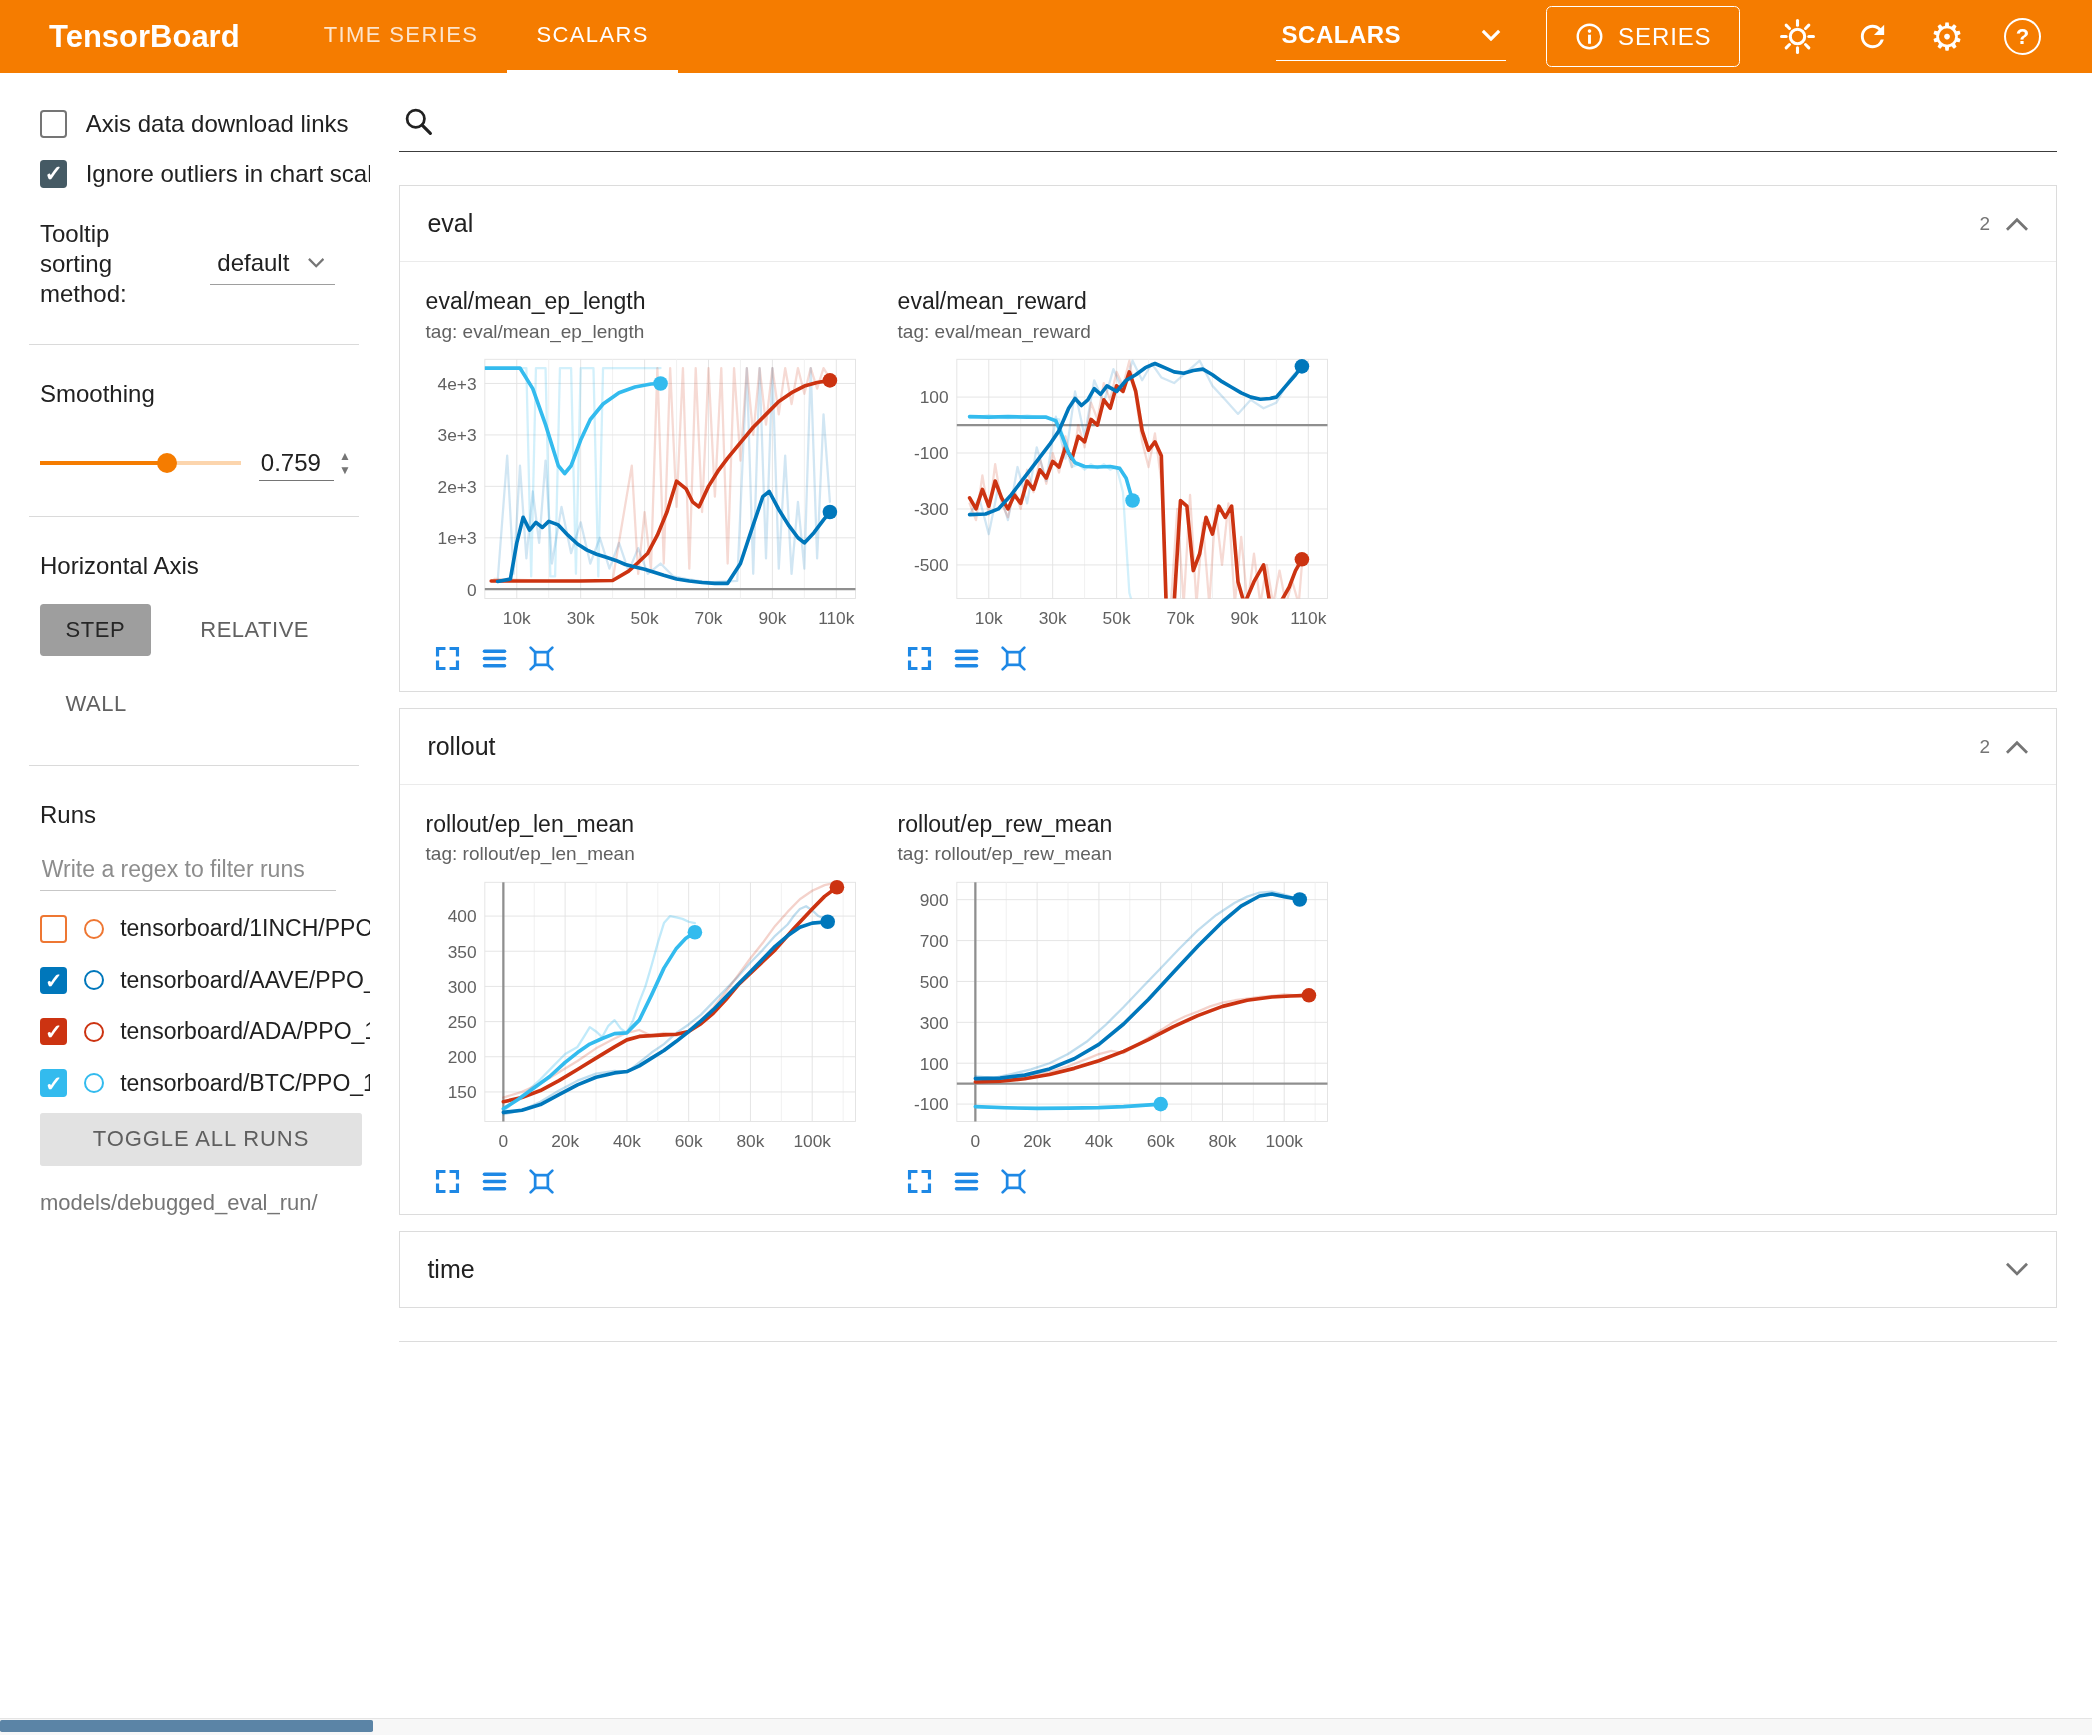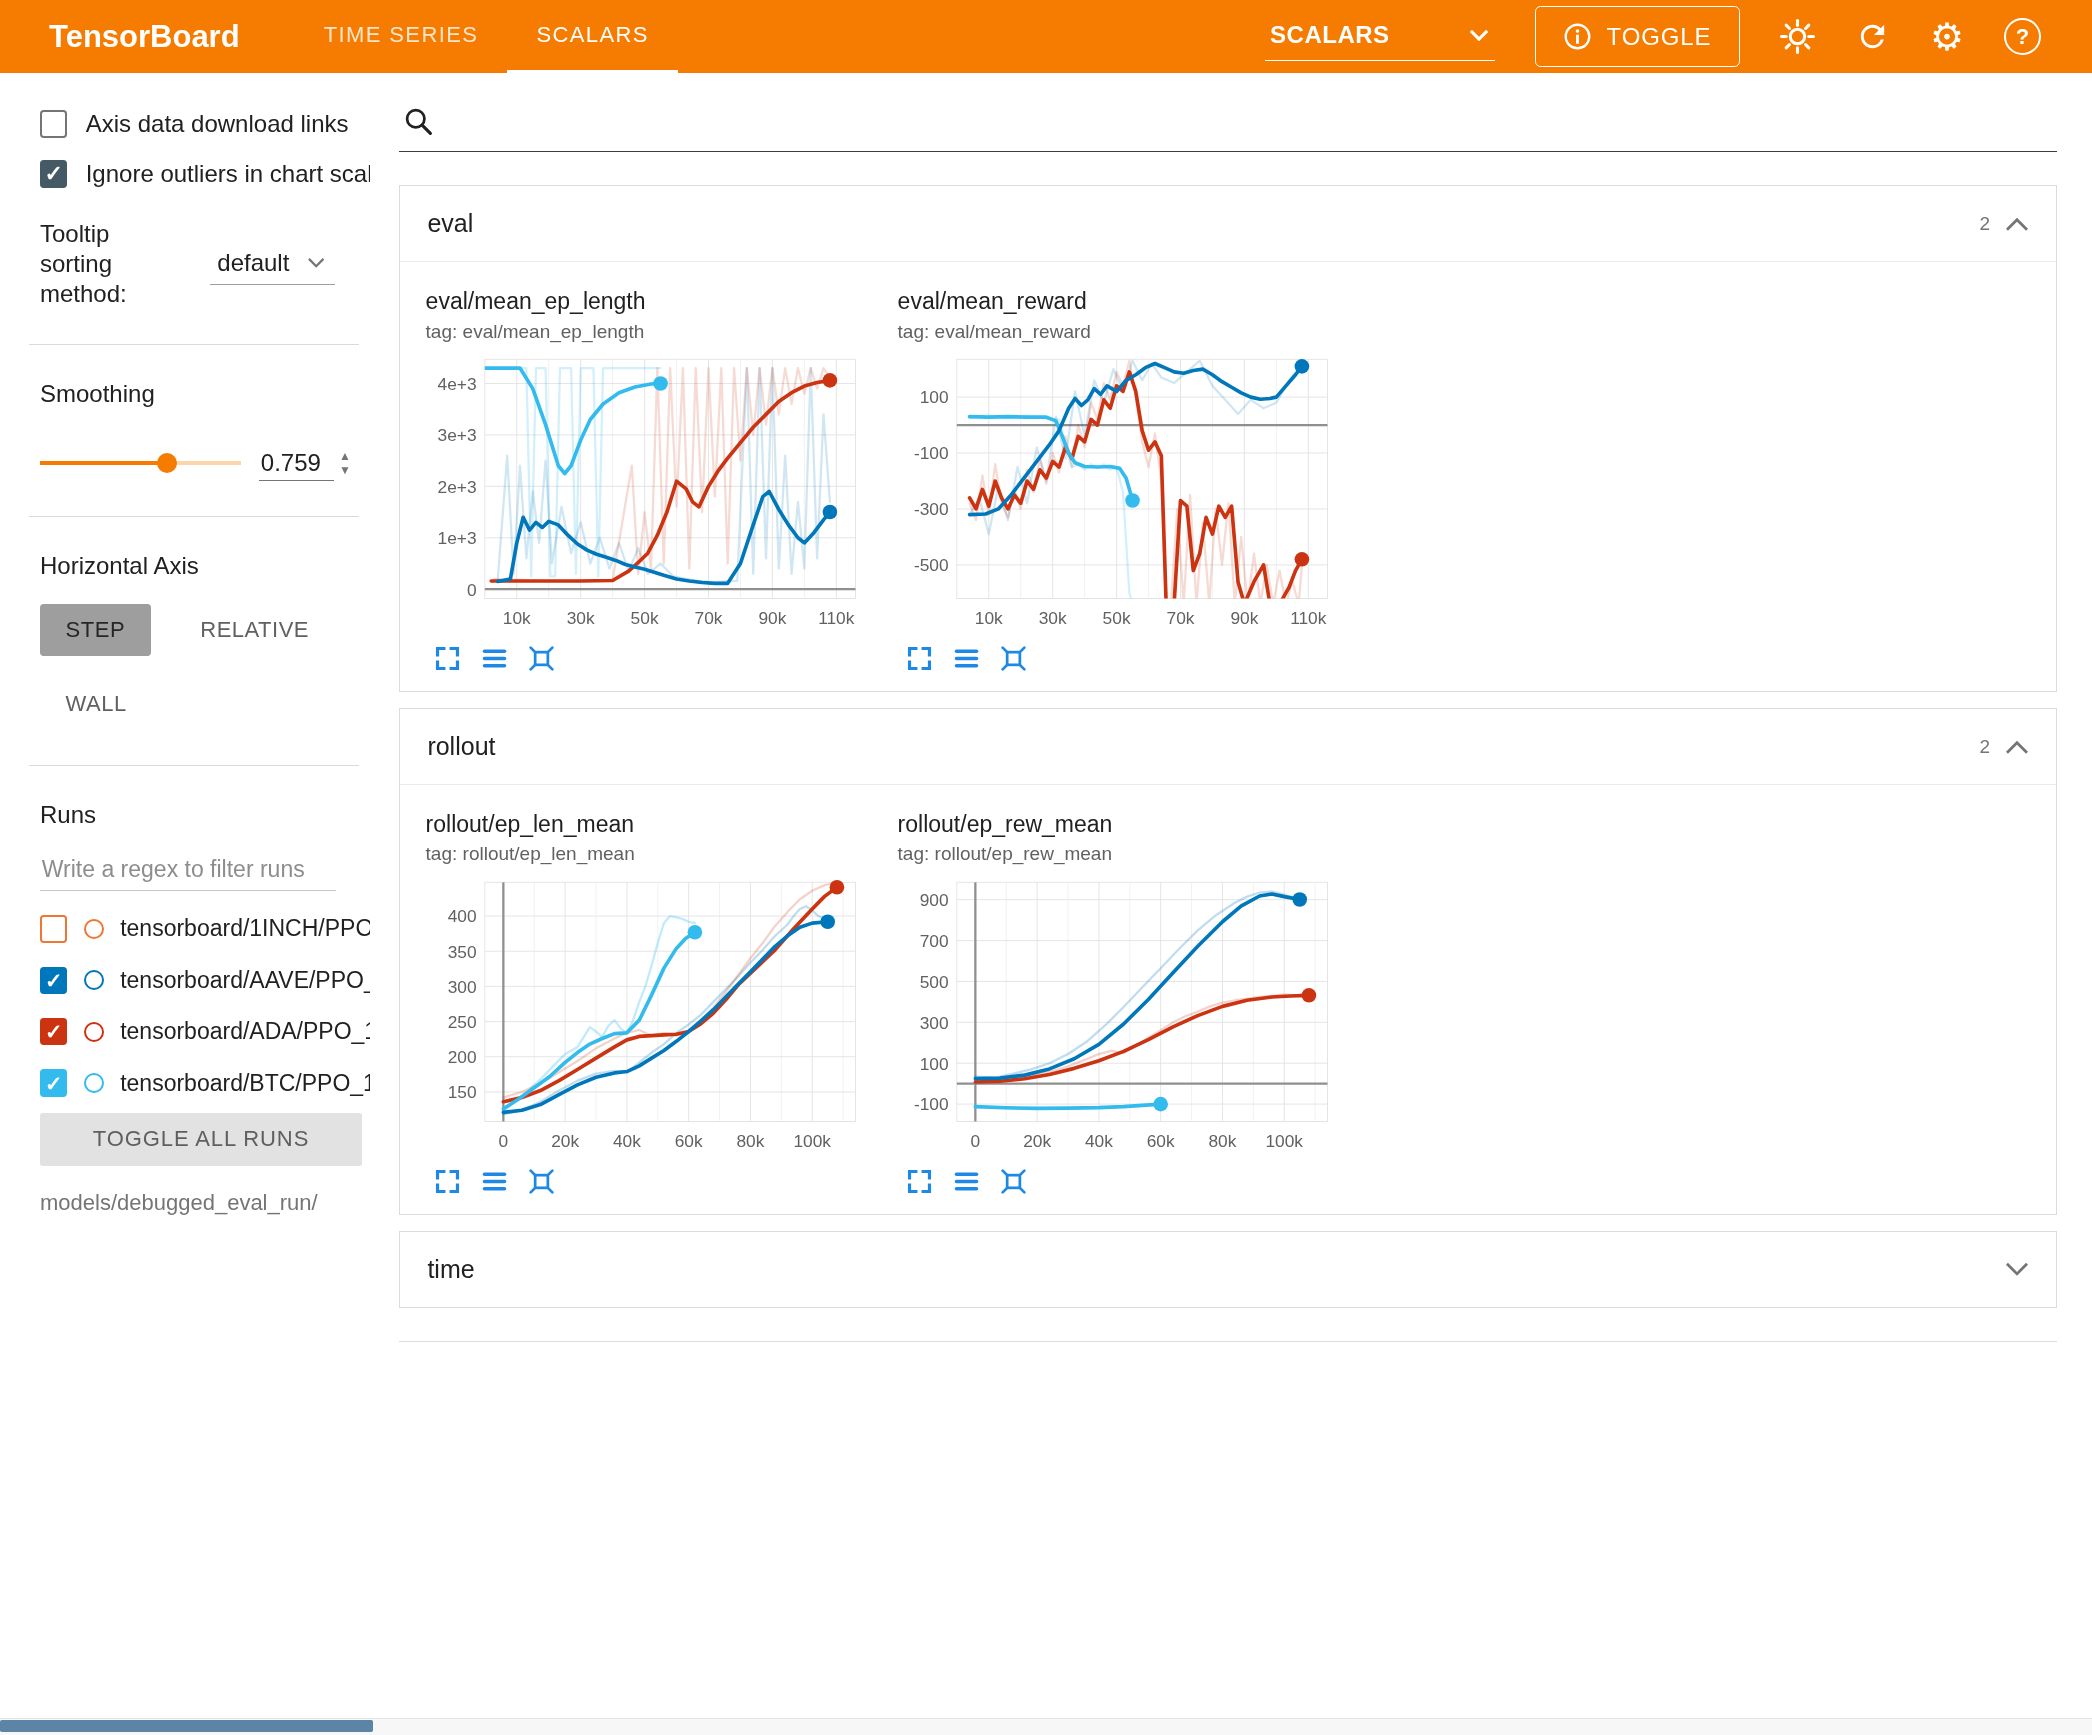--- a/index.html
+++ b/index.html
@@ -109,21 +109,21 @@
         <svg width="20" height="12.8" viewBox="0 0 22 14">
             <path d="M2 2 L11 11 L20 2" fill="none" stroke="#fff" stroke-width="3.5"></path>
           </svg>
       </div>
       <button class="upload-btn">
         <svg width="29" height="29" viewBox="0 0 32 32">
           <circle cx="16" cy="16" r="13" fill="none" stroke="#fff" stroke-width="2.6"></circle>
           <circle cx="16" cy="10" r="2" fill="#fff"></circle>
           <rect x="14.4" y="14" width="3.2" height="10" fill="#fff"></rect>
         </svg>
-        <span>TOGGLE</span>
+        <span>SERIES</span>
       </button>
       <button class="icon-btn">
         <svg width="35" height="35" viewBox="0 0 34 34">
           <circle cx="17" cy="17" r="7" fill="none" stroke="#fff" stroke-width="3"></circle>
           <g stroke="#fff" stroke-width="3" stroke-linecap="round">
             <line x1="17" y1="1.5" x2="17" y2="6"></line>
               <line x1="17" y1="28" x2="17" y2="32.5"></line>
             <line x1="1.5" y1="17" x2="6" y2="17"></line>
               <line x1="28" y1="17" x2="32.5" y2="17"></line>
             <line x1="6" y1="6" x2="9.2" y2="9.2"></line>

